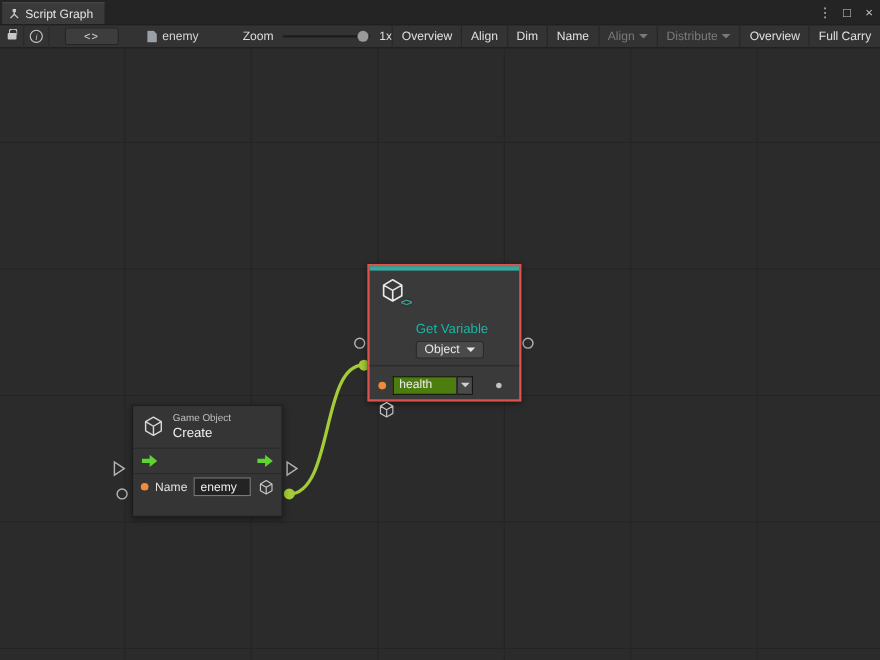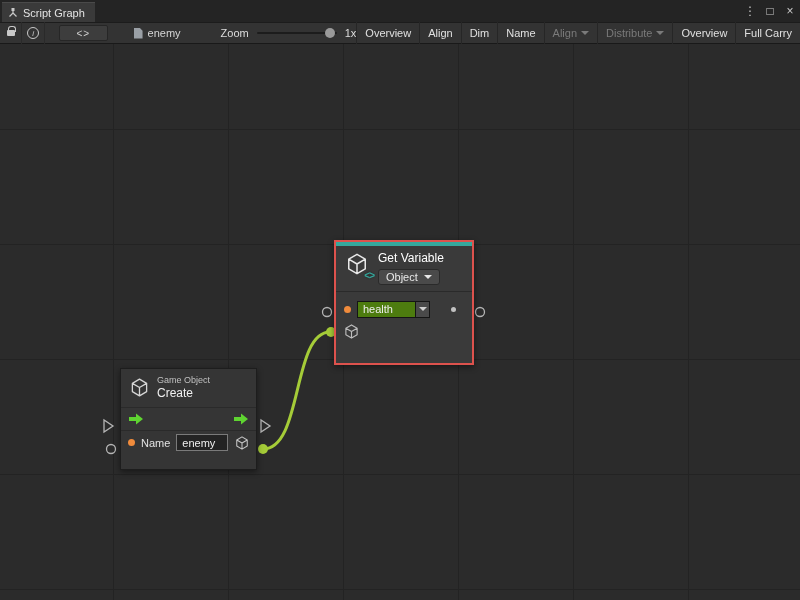--- a/index.html
+++ b/index.html
@@ -63,21 +63,21 @@
   
   .node-getvar { left:334px; top:196px; width:140px; height:125px;
                  border:2px solid var(--selection_red); background:#3a3a3a; }
   .teal-strip { height:4px; background:var(--accent_teal); }
   .gv-header { display:flex; align-items:flex-start; gap:8px; padding:5px 8px 6px 10px; }
   .gv-icon { position:relative; width:24px; height:24px; margin-top:2px; }
   .gv-icon .code-tag { position:absolute; right:-4px; bottom:-4px; color:var(--accent_teal);
                        font-size:10px; font-weight:bold; letter-spacing:-1px;
                        text-shadow:0 0 2px #262626; }
   .gv-col { display:flex; flex-direction:column; gap:4px; }
-  .gv-title { font-size:12px; color:#ffffff; }
+  .gv-title { font-size:12px; color:#14b8a6;margin-top:41px; }
   .dropdown { display:inline-flex; align-items:center; gap:6px; align-self:flex-start;
               background:#4a4a4a; border:1px solid #2a2a2a; border-radius:3px;
               padding:1px 7px; font-size:11px; color:#e8e8e8;justify-content:space-between; }
   .gv-body { padding:6px 8px 4px 8px; }
   .gv-row { display:flex; align-items:center; gap:6px; height:22px; }
   .port-orange { width:7px; height:7px; border-radius:50%; background:var(--port_orange); flex:none; }
   .field { display:flex; height:17px; }
   .field-text { width:58px; background:#4d7c0f; border:1px solid #151515; border-right:none;
                 color:#efefef; font-size:11px; display:flex; align-items:center; padding:0 5px; }
   .field-drop { width:15px; background:#4a4a4a; border:1px solid #151515; display:flex;

